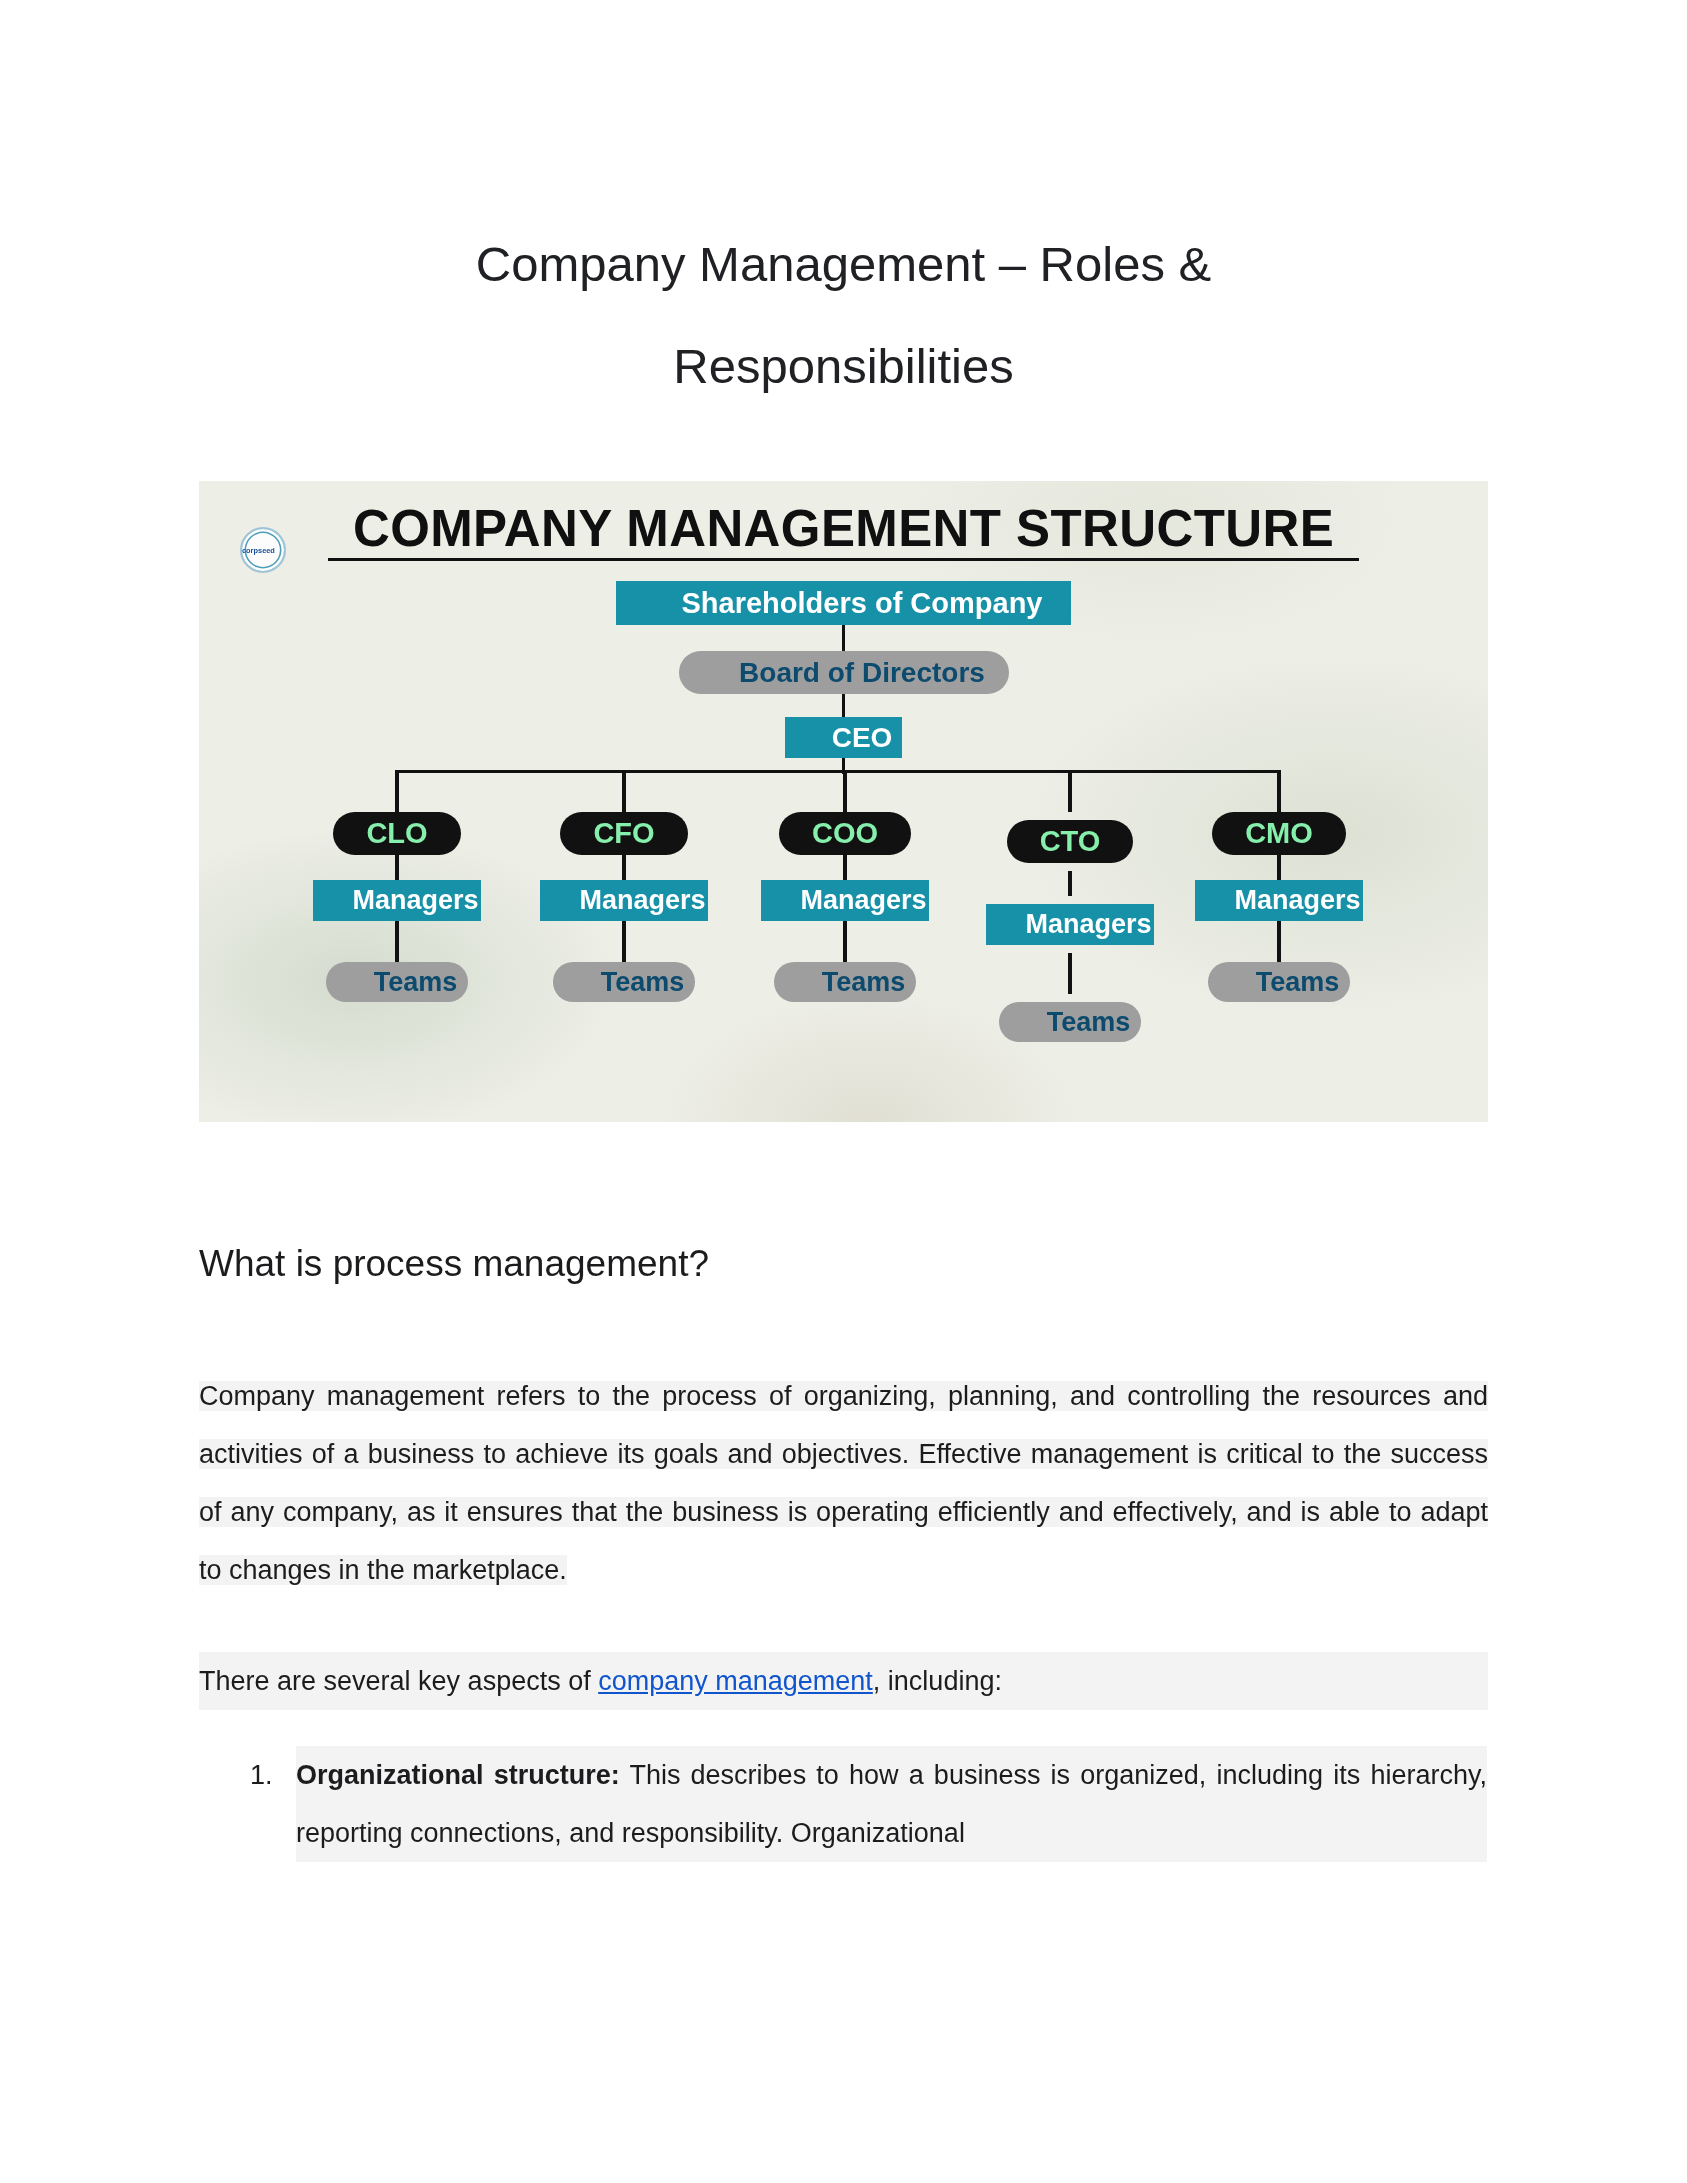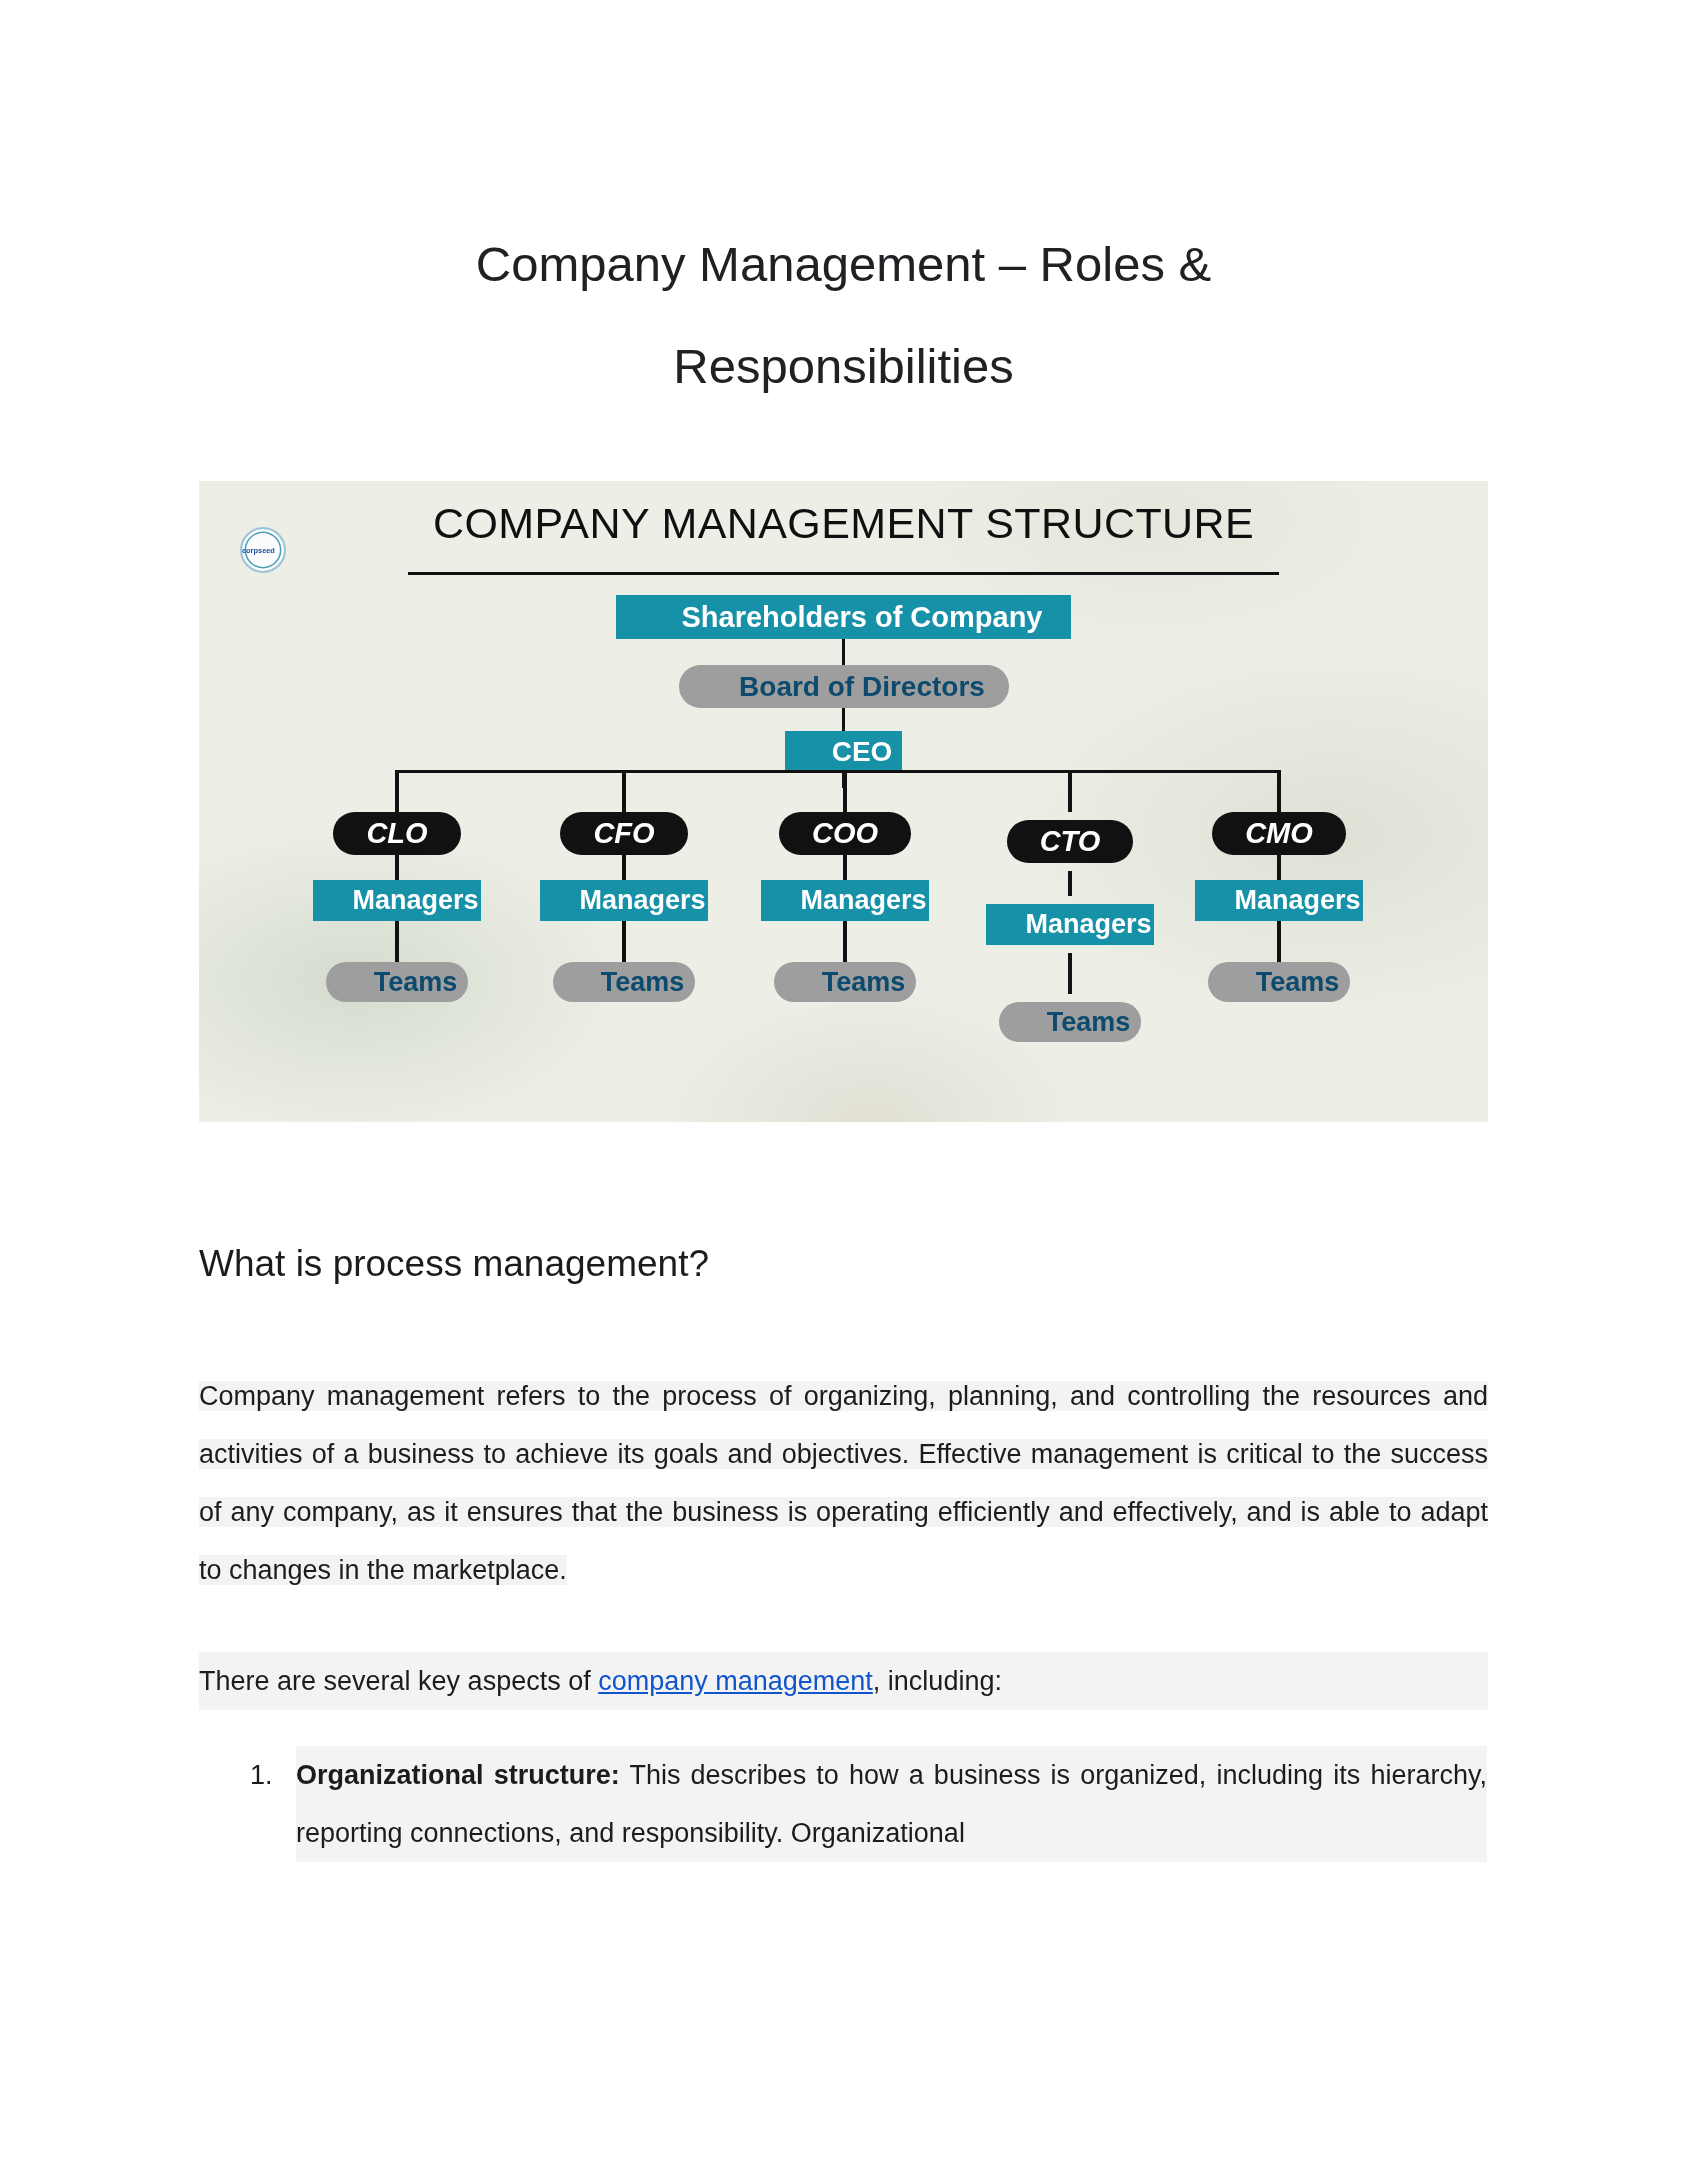--- a/index.html
+++ b/index.html
@@ -37,26 +37,26 @@
       radial-gradient(ellipse 511px 297px at 88% 55%, rgba(196,207,186,0.40), transparent 62%),
       radial-gradient(ellipse 346px 214px at 52% 100%, rgba(213,209,194,0.50), transparent 62%),
       radial-gradient(ellipse 428px 214px at 74% 6%,  rgba(222,226,213,0.55), transparent 62%);
     display:flex;
     flex-direction:column;
     align-items:center;
   }
 
   .chart-title {
     margin-top:18px;
-    font-size:43px;
-    font-weight:400;
+    font-size:51px;
+    font-weight:700;
     letter-spacing:0.4px;
     color:#101010;
     border-bottom:3.3px solid #101010;
-    padding:0 25px 24px;
+    padding:0 25px 0;
     white-space:nowrap;
   }
 
   .logo {
     position:absolute;
     left:41px; top:46px;
     width:46px; height:46px;
     border-radius:50%;
     background:#fbfcfb;
     border:2.5px solid #9fc4d8;
@@ -101,25 +101,25 @@
   .branch.b2 { left:425px; }
   .branch.b3 { left:646px; }
   .branch.b4 { left:871px;gap:8px; }
   .branch.b5 { left:1080px; }
 
   .drop-a { height:40px; }
   .drop-b { height:25px; }
   .drop-c { height:41px; }
 
   .pill {
-    background:#111111; color:#ffffff;
+    background:#111111; color:#86efac;
     height:43px; padding:0 33px;
     border-radius:23px;
     font-size:29px; font-weight:700;
-    display:flex; align-items:center; justify-content:center;font-style:italic;
+    display:flex; align-items:center; justify-content:center;
   }
   .managers { width:168px; height:41px; font-size:27px; }
   .teams    { width:142px; height:40px; font-size:27px; border-radius:20px; }
 
   
   .section-heading {
     margin:117px 199px 0;
     font-size:37px;
     line-height:49px;
     font-weight:400;

